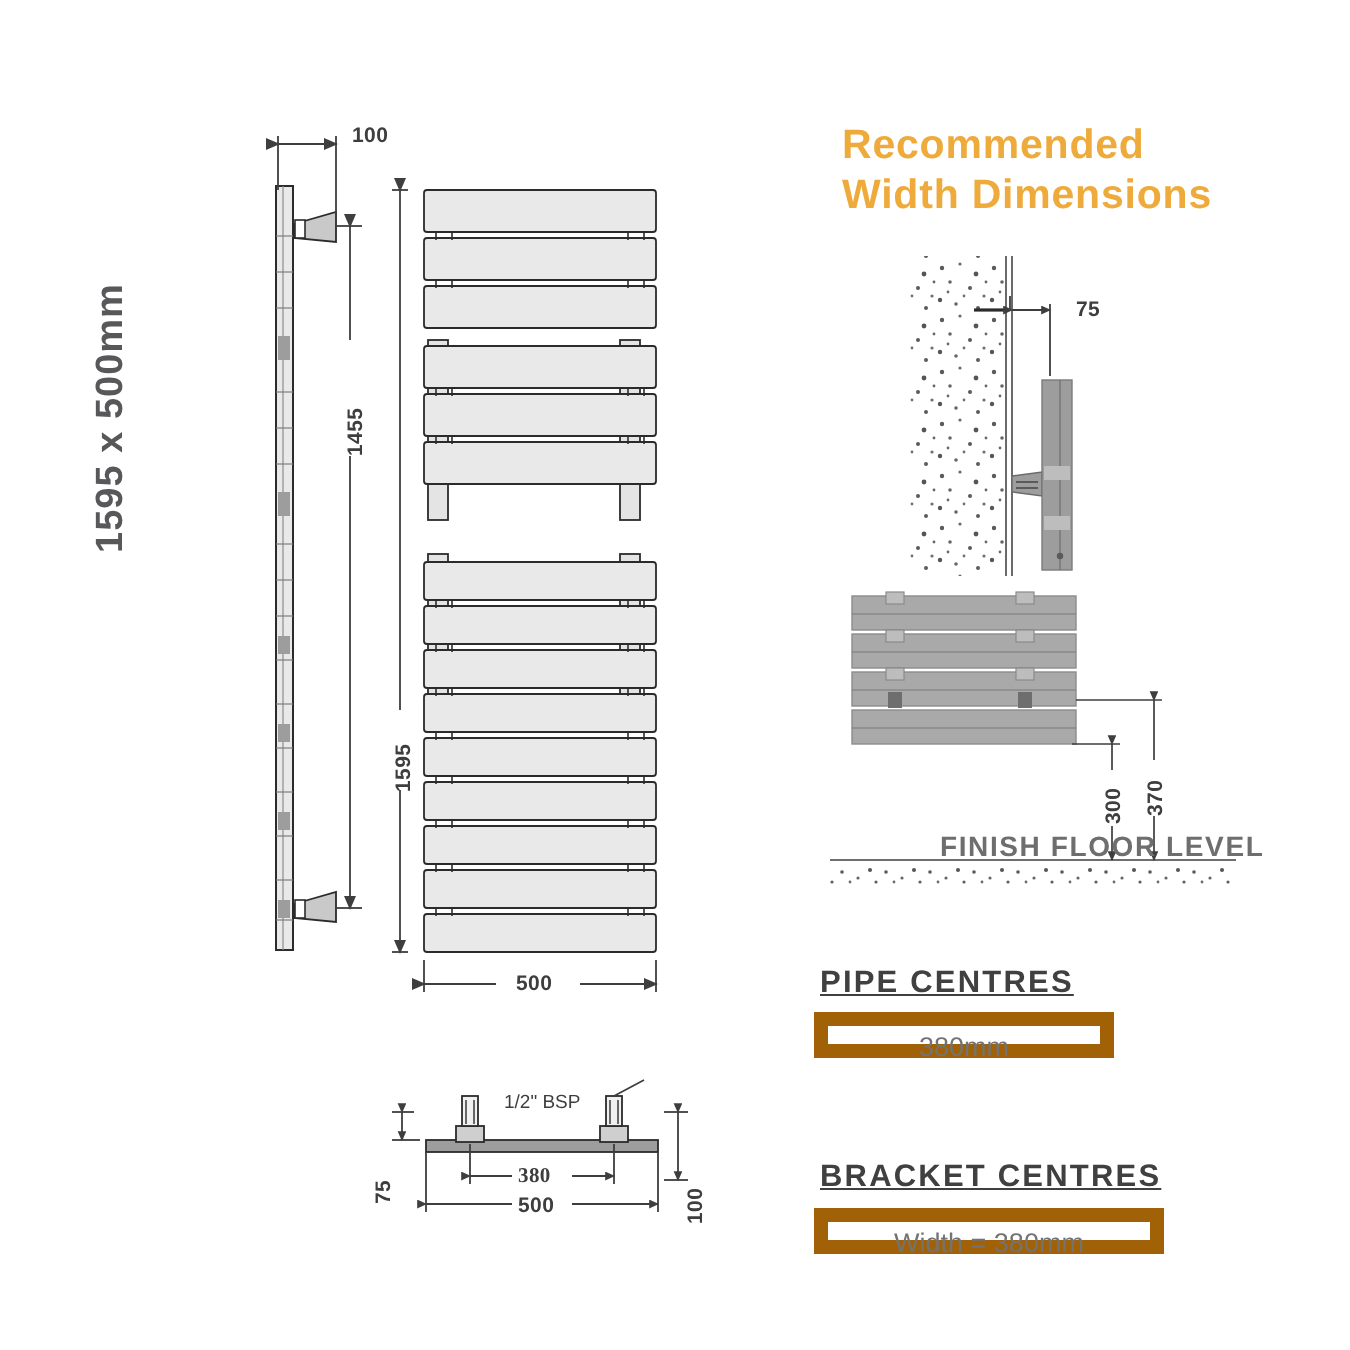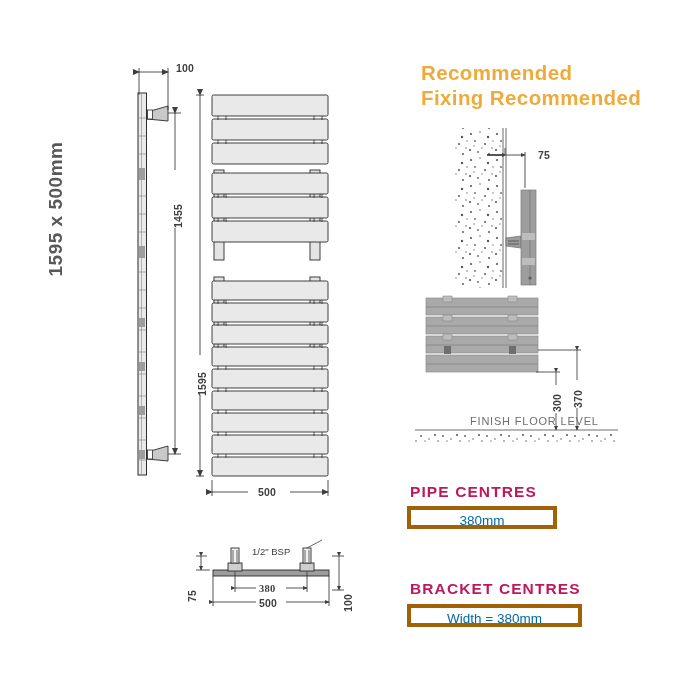--- a/index.html
+++ b/index.html
@@ -48,33 +48,34 @@
     font-weight: 700;
     line-height: 25px;
     letter-spacing: 0.4px;
     color: #eeab3c;
   }
   .sec-title {
     position: absolute;
     font-size: 15.5px;
     font-weight: 700;
     letter-spacing: 1.1px;
-    color: #be185d;
-    white-space: nowrap;
+    color: #404040;
+    white-space: nowrap;
+    text-decoration: underline;
   }
   .sec-title.pipe { left: 410px; top: 483px; }
   .sec-title.bracket { left: 410px; top: 558px; margin-top: 22px; }
   .valbox {
     position: absolute;
     box-sizing: border-box;
-    border: 4px solid #a16207;
+    border: 7px solid #a16207;
     background: #ffffff;
     text-align: center;
     font-size: 13.5px;
-    color: #0369a1;
+    color: #737373;
     line-height: 21px;
   }
   .valbox.pipe   { left: 407px; top: 506px; width: 150px; height: 23px; }
   .valbox.bracket{ left: 407px; top: 604px; width: 175px; height: 23px; }
   .note {
     position: absolute;
     left: 410px;
     top: 609px;
     font-size: 12px;
     color: #8b8b8b;
@@ -90,24 +91,25 @@
     letter-spacing: 0.2px;
   }
   .dimtext.rot {
     transform: rotate(-90deg);
     transform-origin: left top;
   }
   .floorlabel {
     position: absolute;
     left: 470px;
     top: 415px;
-    font-size: 11px;
+    font-size: 14px;
     letter-spacing: 0.8px;
     color: #6e6e6e;
     white-space: nowrap;
+    font-weight: bold;
   }
   .bsplabel {
     position: absolute;
     left: 252px;
     top: 546px;
     font-size: 9.5px;
     color: #3e3e3e;
     white-space: nowrap;
   }
 </style>
@@ -423,21 +425,21 @@
       </g>
       <rect x="549" y="385" width="15" height="28" fill="#ffffff"></rect>
       <rect x="570" y="380" width="15" height="28" fill="#ffffff"></rect>
     </g>
   </svg>
 
   <div class="vlabel">1595 x 500mm</div>
 
   <div class="heading">
     <div>Recommended</div>
-    <div>Fixing Recommended</div>
+    <div>Width Dimensions</div>
   </div>
 
   <div class="dimtext" style="left:176px; top:62px;">100</div>
   <div class="dimtext rot" style="left:172px; top:228px;">1455</div>
 
   <div class="dimtext rot" style="left:196px; top:396px;">1595</div>
   <div class="dimtext" style="left:258px; top:486px;">500</div>
 
   <div class="bsplabel">1/2" BSP</div>
   <div class="dimtext" style="left:259px; top:583px;font-family:Liberation Serif, serif;">380</div>

